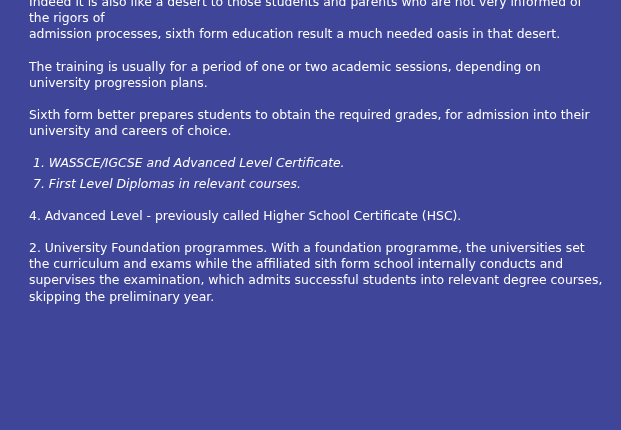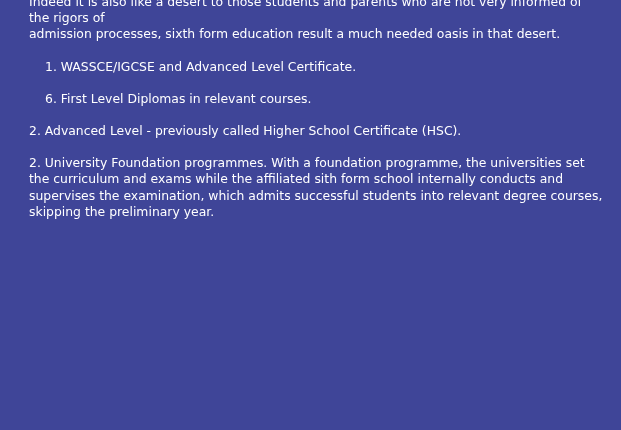--- a/index.html
+++ b/index.html
@@ -41,42 +41,45 @@
     margin: 0 0 16px 0;
     color: #ffffff;
   }
   .para.tight {
     margin-bottom: 0;
   }
   .list {
     margin: 0 0 16px 0;
   }
   .list .li {
-    margin: 16px;
+    margin: 4px;
     color: #ffffff;
+    font-style: italic;
   }
 </style>
 </head>
 <body>
 
 <div id="page">
   <div class="left-rail"></div>
   <div class="content">
 
     <p class="para tight">Indeed it is also like a desert to those students and parents who are not very informed of the rigors of</p>
     <p class="para">admission processes, sixth form education result a much needed oasis in that desert.</p>
 
+    <p class="para">The training is usually for a period of one or two academic sessions, depending on university progression plans.</p>
 
+    <p class="para">Sixth form better prepares students to obtain the required grades, for admission into their university and careers of choice.</p>
 
 
     <div class="list">
       <p class="li">1. WASSCE/IGCSE and Advanced Level Certificate.</p>
-      <p class="li">6. First Level Diplomas in relevant courses.</p>
+      <p class="li">7. First Level Diplomas in relevant courses.</p>
     </div>
 
 
 
-    <p class="para">2. Advanced Level - previously called Higher School Certificate (HSC).</p>
+    <p class="para">4. Advanced Level - previously called Higher School Certificate (HSC).</p>
 
     <p class="para">2. University Foundation programmes. With a foundation programme, the universities set the curriculum and exams while the affiliated sith form school internally conducts and supervises the examination, which admits successful students into relevant degree courses, skipping the preliminary year.</p>
 
   </div>
 </div>
 
 </body></html>

